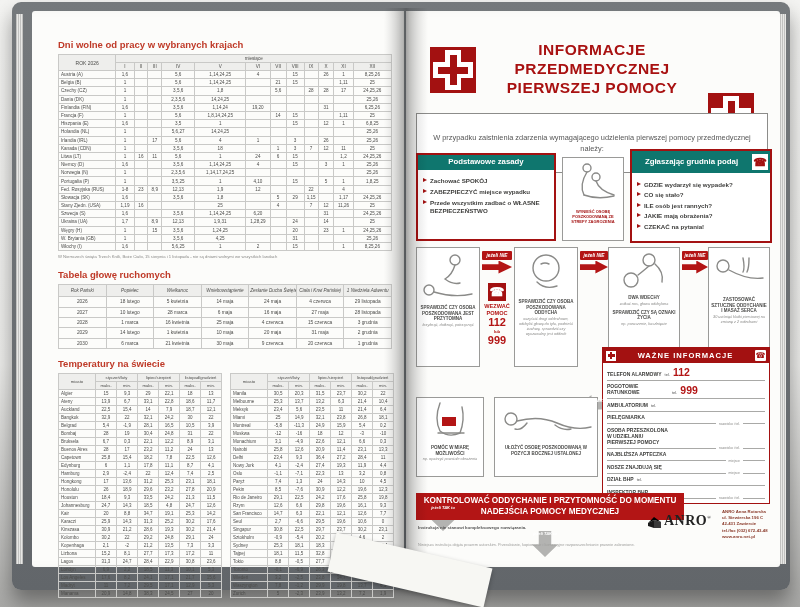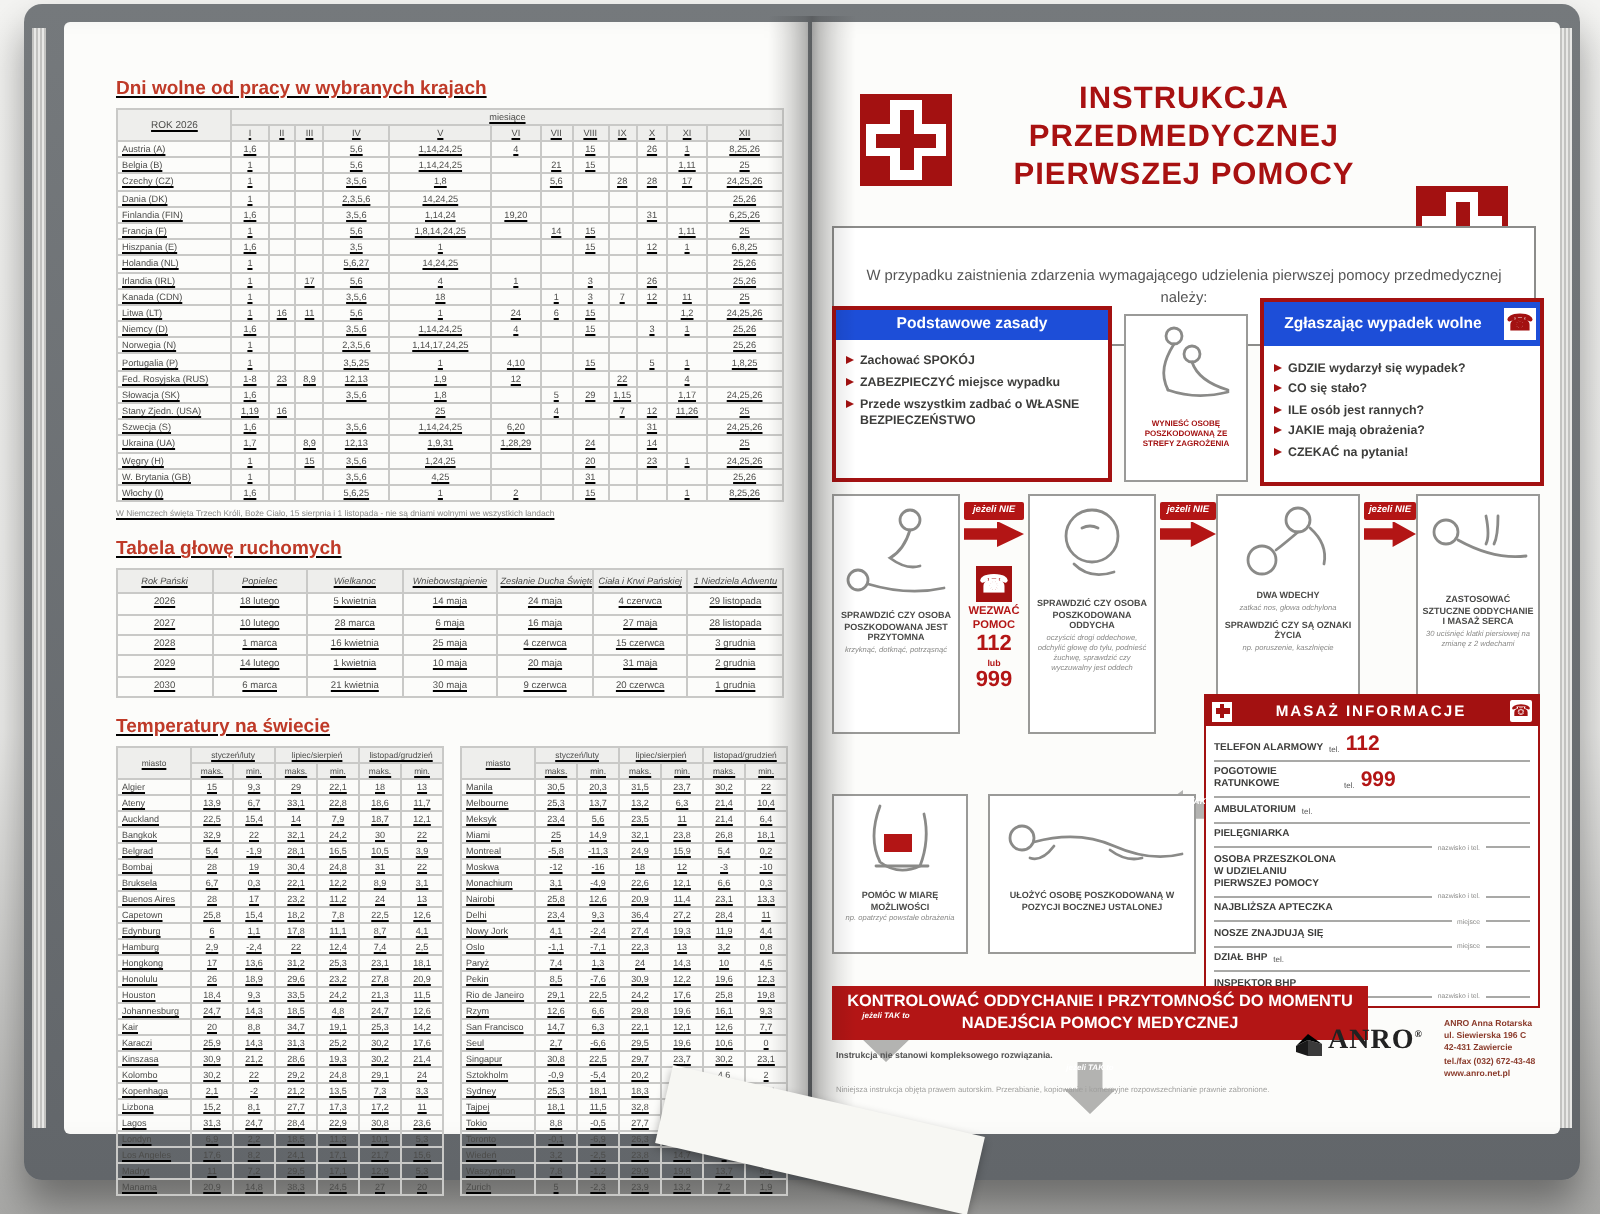--- a/index.html
+++ b/index.html
@@ -4,21 +4,21 @@
 <style>
   * { margin:0; padding:0; box-sizing:border-box; }
   body { font-family:"Liberation Sans", sans-serif; background:#c9c9c7; }
   .photo { position:relative; width:800px; height:607px; overflow:hidden;
            background:linear-gradient(#f4f4f2 0%, #ececea 60%, #b7b7b5 92%, #a8a8a6 100%); }
   .book { position:absolute; left:12px; top:2px; width:778px; height:588px;
           background:linear-gradient(#75797c, #62666a); border-radius:9px;
           box-shadow:0 12px 20px rgba(0,0,0,.38); }
   .page { position:absolute; top:9px; height:556px; background:#fcfcfa; }
   .page-left  { left:20px;  width:372px; border-radius:3px 0 0 3px;
-                box-shadow:inset -14px 0 18px -14px rgba(0,0,0,.35);text-decoration:underline; }
+                box-shadow:inset -14px 0 18px -14px rgba(0,0,0,.35); }
   .page-right { left:394px; width:374px; border-radius:0 3px 3px 0;
                 box-shadow:inset 14px 0 18px -14px rgba(0,0,0,.35); }
   .edge-stack-right { position:absolute; top:12px; right:4px; width:7px; height:550px;
      background:repeating-linear-gradient(90deg,#e8e8e6 0 1px,#c2c2c0 1px 2px); }
   .edge-stack-left { position:absolute; top:12px; left:4px; width:7px; height:550px;
      background:repeating-linear-gradient(90deg,#c2c2c0 0 1px,#e8e8e6 1px 2px); }
   .gutter { position:absolute; left:372px; top:6px; width:44px; height:560px;
      background:linear-gradient(90deg, rgba(0,0,0,0) 0%, rgba(0,0,0,.14) 42%, rgba(0,0,0,.22) 50%, rgba(0,0,0,.14) 58%, rgba(0,0,0,0) 100%); pointer-events:none; }
   .ribbon { position:absolute; left:330px; top:550px; width:160px; height:40px;
      background:#f7f7f3; transform:rotate(13deg); box-shadow:0 2px 5px rgba(0,0,0,.3); }
@@ -49,21 +49,21 @@
   .cross { width:46px; height:46px; background:#a31111; position:relative; }
   .cross .wbar, .cross .rbar { position:absolute; background:#fff; }
   .cross .wbar.h { left:3px; right:3px; top:15px; height:16px; }
   .cross .wbar.v { top:3px; bottom:3px; left:15px; width:16px; }
   .cross .rbar { background:#a31111; }
   .cross .rbar.h { left:8px; right:8px; top:19.5px; height:7px; }
   .cross .rbar.v { top:8px; bottom:8px; left:19.5px; width:7px; }
   .fa-title { text-align:center; color:#a81111; font-weight:bold; font-size:15.5px; line-height:1.22; letter-spacing:.5px; }
   .intro { border:1px solid #8c8c8a; font-size:7.4px; color:#555; text-align:center; padding:18px 10px; line-height:1.5; background:#fff; }
   .redbox { border:2px solid #a31111; background:#fff; }
-  .redbox .hdr { background:#1d4ed8; color:#fff; font-weight:bold; font-size:7.8px; text-align:center; padding:3px 2px; line-height:1.15; }
+  .redbox .hdr { background:#0f766e; color:#fff; font-weight:bold; font-size:7.8px; text-align:center; padding:3px 2px; line-height:1.15; }
   .redbox .body { padding:5px 4px 4px 5px; }
   .bullet { display:flex; align-items:flex-start; margin:2.5px 0; }
   .bullet .tri { width:0; height:0; border-top:2.6px solid transparent; border-bottom:2.6px solid transparent;
                  border-left:4.5px solid #a31111; margin:1px 3px 0 0; flex:none; }
   .bullet .txt { font-size:6.2px; font-weight:bold; color:#3d3d3b; line-height:1.3; }
   .panel { border:1px solid #9a9a98; background:#fff; display:flex; flex-direction:column; align-items:center; }
   .panel .pic { flex:none; display:flex; align-items:center; justify-content:center; }
   .cap  { font-size:4.5px; font-weight:bold; color:#4a4a48; text-align:center; line-height:1.25; padding:1px 2px; }
   .cap.red { color:#a31111; font-size:4px; }
   .note { font-size:3.8px; font-style:italic; color:#8a8a88; text-align:center; line-height:1.3; padding:0 2px 2px; }
@@ -1096,21 +1096,21 @@
             <div class="rbar h"></div>
             <div class="rbar v"></div>
         </div>
         <div class="abs cross" style="left:302px; top:36px;">
           <div class="wbar h"></div>
             <div class="wbar v"></div>
             <div class="rbar h"></div>
             <div class="rbar v"></div>
         </div>
         <div class="abs fa-title" style="left:78px; top:30px; width:216px;">
-          <div>INSTRUKCJA</div>
+          <div>INFORMACJE</div>
           <div>PRZEDMEDYCZNEJ</div>
           <div>PIERWSZEJ POMOCY</div>
         </div>
 
         <div class="abs intro" style="left:10px; top:102px; width:352px;">W przypadku zaistnienia zdarzenia wymagającego udzielenia pierwszej pomocy przedmedycznej należy:</div>
 
         <div class="abs redbox" style="left:10px; top:142px; width:140px; height:88px;">
           <div class="hdr">Podstawowe zasady</div>
           <div class="body" id="basics-items">
               <div class="bullet">
@@ -1136,21 +1136,21 @@
               <circle cx="31" cy="17" r="4"></circle>
               <path d="M31,21 C33,27 39,32 49,35"></path>
               <path d="M19,35 q14,5 30,1"></path>
             </svg>
           </div>
           <div class="cap red">WYNIEŚĆ OSOBĘ POSZKODOWANĄ ZE STREFY ZAGROŻENIA</div>
         </div>
 
         <div class="abs redbox" style="left:224px; top:138px; width:142px; height:94px;">
           <div class="hdr" style="display:flex; align-items:center; gap:3px;">
-            <span style="flex:1">Zgłaszając wypadek wolne</span>
+            <span style="flex:1">Zgłaszając grudnia podaj</span>
             <span class="phone-sq inv" style="width:16px; height:16px; font-size:11px;">☎</span>
           </div>
           <div class="body" id="report-items">
               <div class="bullet">
                 <span class="tri"></span>
                 <span class="txt">GDZIE wydarzył się wypadek?</span>
               </div>
               <div class="bullet">
                 <span class="tri"></span>
                 <span class="txt">CO się stało?</span>
@@ -1289,21 +1289,21 @@
               <path d="M30,22 q-6,8 -12,6"></path>
               <path d="M58,24 q8,6 16,4"></path>
             </svg>
           </div>
           <div class="cap">UŁOŻYĆ OSOBĘ POSZKODOWANĄ W POZYCJI BOCZNEJ USTALONEJ</div>
         </div>
 
         <div class="abs imp-box" style="left:196px; top:336px; width:168px;">
           <div class="imp-hdr">
             <span class="minicross"></span>
-            <span class="ttl">MASAŻ INFORMACJE</span>
+            <span class="ttl">WAŻNE INFORMACJE</span>
             <span class="phone-sq inv" style="width:11px; height:11px; font-size:8px; border-radius:1px;">☎</span>
           </div>
           <div class="imp-rows" id="important-rows">
               <div class="imp-row">
                 <span class="imp-lab">TELEFON ALARMOWY</span>
                 <span class="imp-pre">tel.</span>
                 <span class="imp-val">112</span>
               </div>
               <div class="imp-row">
                 <span class="imp-lab">POGOTOWIE RATUNKOWE</span>

